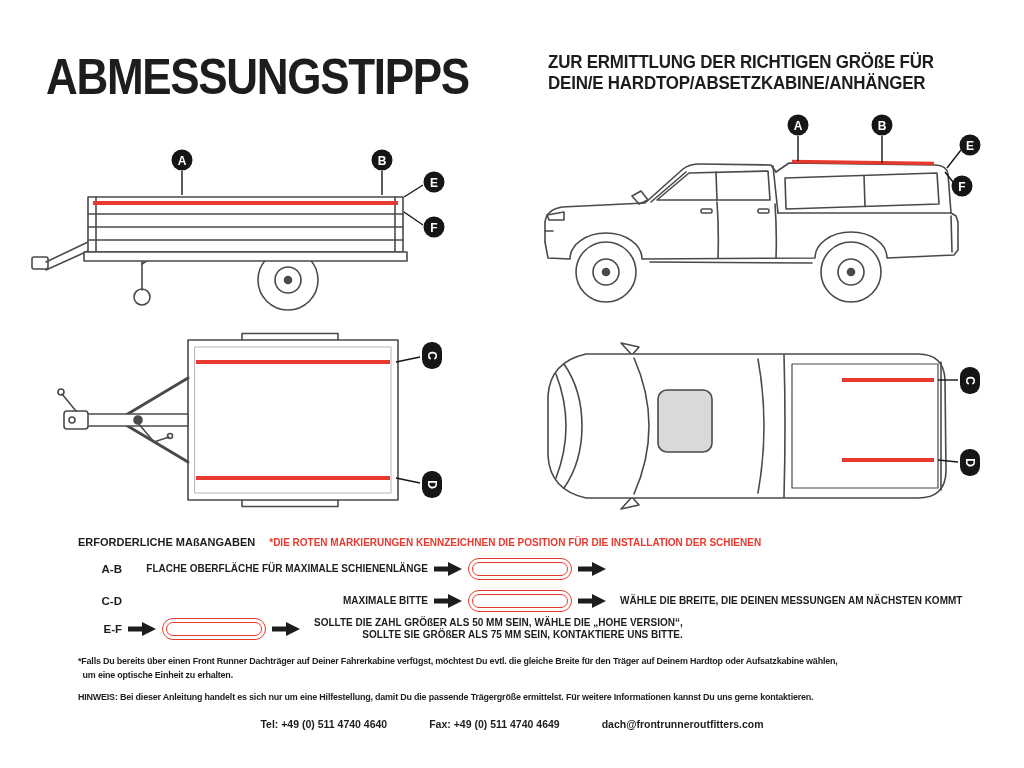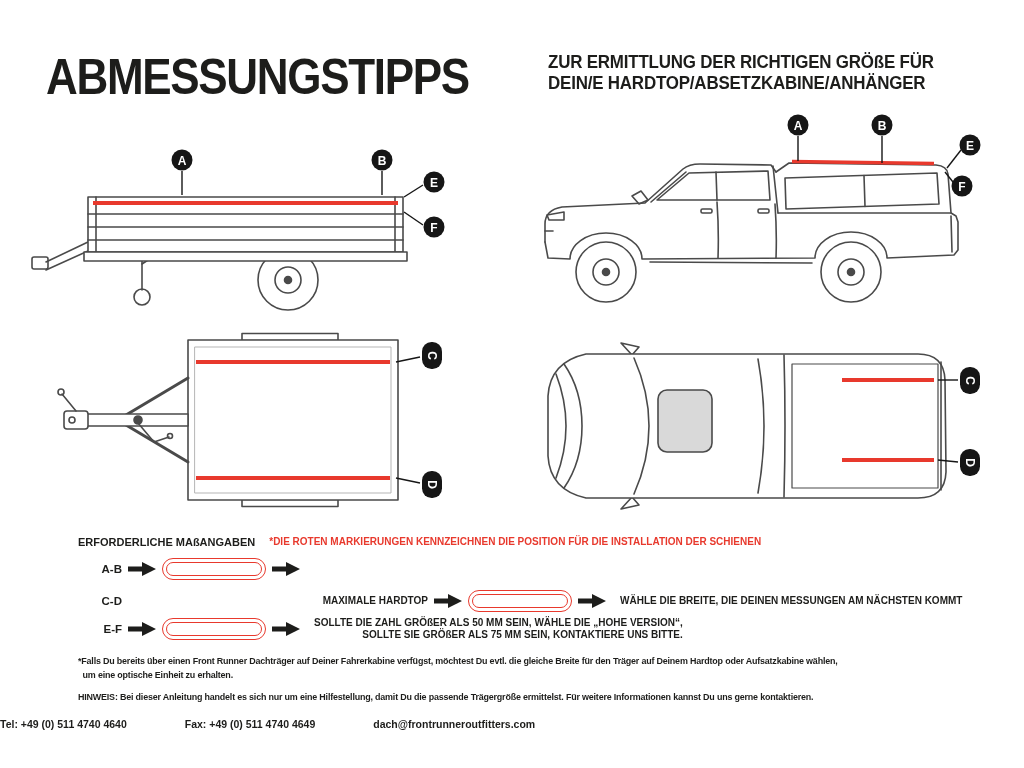--- a/index.html
+++ b/index.html
@@ -12,41 +12,41 @@
   .page-title {
     left:46px; top:48px; font-size:50px; font-weight:bold; letter-spacing:-1.5px;
     transform:scaleX(0.88); transform-origin:left top; white-space:nowrap;
   }
   .page-subtitle {
     left:548px; top:52px; font-size:18px; font-weight:bold; line-height:1.16;
     white-space:pre-line; letter-spacing:-0.2px;
     transform:scaleX(0.94); transform-origin:left top;
   }
   svg text { font-family:"Liberation Sans", sans-serif; font-weight:bold; font-size:12px; fill:#ffffff; }
-  .sec-head { left:78px; top:536px; display:flex; gap:14px; align-items:flex-start; }
+  .sec-head { left:78px; top:536px; display:flex; gap:14px; align-items:flex-end; }
   .sec-title { font-size:11px; font-weight:bold; }
   .sec-note  { font-size:10px; font-weight:bold; color:#e8392d; }
   .m-row { position:absolute; left:78px; display:flex; align-items:center;text-align:right; }
   .m-key { width:44px; font-size:11.5px; font-weight:bold; flex:none; }
   .m-label { width:306px; font-size:10px; font-weight:bold; line-height:1.2; white-space:pre-line; flex:none; }
   .flow-arrow { flex:none; margin:0 6px; }
   .measure-box { flex:none; width:104px; height:22px; border:1.5px solid #e8392d; border-radius:11px; padding:3px; background:#fff; }
   .measure-box-inner { width:100%; height:100%; border:1px solid #e8392d; border-radius:7px; }
   .m-result { margin-left:8px; font-size:10px; font-weight:bold; line-height:1.2; white-space:pre-line; }
   .footnote {
     left:78px; top:654px; font-size:9.5px; font-weight:bold; line-height:1.45;
     white-space:pre-line; letter-spacing:-0.2px; transform:scaleX(0.94); transform-origin:left top;
   }
   .hinweis {
     left:78px; top:691px; font-size:9.5px; font-weight:bold; letter-spacing:-0.2px;
     white-space:nowrap; transform:scaleX(0.94); transform-origin:left top;
   }
   .contact {
-    position:absolute; left:0; top:718px; width:1024px; display:flex; justify-content:flex-start;
-    gap:58px; font-size:10.5px; font-weight:bold;
+    position:absolute; left:0; top:718px; width:1024px; display:flex; justify-content:center;
+    gap:42px; font-size:10.5px; font-weight:bold;
   }
 </style>
 </head>
 <body>
 
 <div>
 
   <div class="abs page-title">ABMESSUNGSTIPPS</div>
   <div class="abs page-subtitle">ZUR ERMITTLUNG DER RICHTIGEN GRÖßE FÜR
 DEIN/E HARDTOP/ABSETZKABINE/ANHÄNGER</div>
@@ -187,34 +187,35 @@
     <text x="450" y="129" text-anchor="middle" transform="rotate(90 450 124.5)">D</text>
   </svg>
 
   <div class="abs sec-head">
     <div class="sec-title">ERFORDERLICHE MAßANGABEN</div>
     <div class="sec-note">*DIE ROTEN MARKIERUNGEN KENNZEICHNEN DIE POSITION FÜR DIE INSTALLATION DER SCHIENEN</div>
   </div>
 
   <div class="m-row" style="top:558px;">
     <div class="m-key">A-B</div>
+    <div class="m-label">FLACHE OBERFLÄCHE FÜR MAXIMALE SCHIENENLÄNGE</div>
     <svg class="flow-arrow" width="28" height="14" viewBox="0 0 28 14">
         <path d="M0,4.5 H14 V0 L28,7 L14,14 V9.5 H0 Z" fill="#1d1d1b"></path>
       </svg>
     <div class="measure-box">
         <div class="measure-box-inner"></div>
       </div>
     <svg class="flow-arrow" width="28" height="14" viewBox="0 0 28 14">
         <path d="M0,4.5 H14 V0 L28,7 L14,14 V9.5 H0 Z" fill="#1d1d1b"></path>
       </svg>
   </div>
 
   <div class="m-row" style="top:590px;">
     <div class="m-key">C-D</div>
-    <div class="m-label">MAXIMALE HARDTOP</div>
+    <div class="m-label">MAXIMALE BITTE</div>
     <svg class="flow-arrow" width="28" height="14" viewBox="0 0 28 14">
         <path d="M0,4.5 H14 V0 L28,7 L14,14 V9.5 H0 Z" fill="#1d1d1b"></path>
       </svg>
     <div class="measure-box">
         <div class="measure-box-inner"></div>
       </div>
     <svg class="flow-arrow" width="28" height="14" viewBox="0 0 28 14">
         <path d="M0,4.5 H14 V0 L28,7 L14,14 V9.5 H0 Z" fill="#1d1d1b"></path>
       </svg>
     <div class="m-result">WÄHLE DIE BREITE, DIE DEINEN MESSUNGEN AM NÄCHSTEN KOMMT</div>

